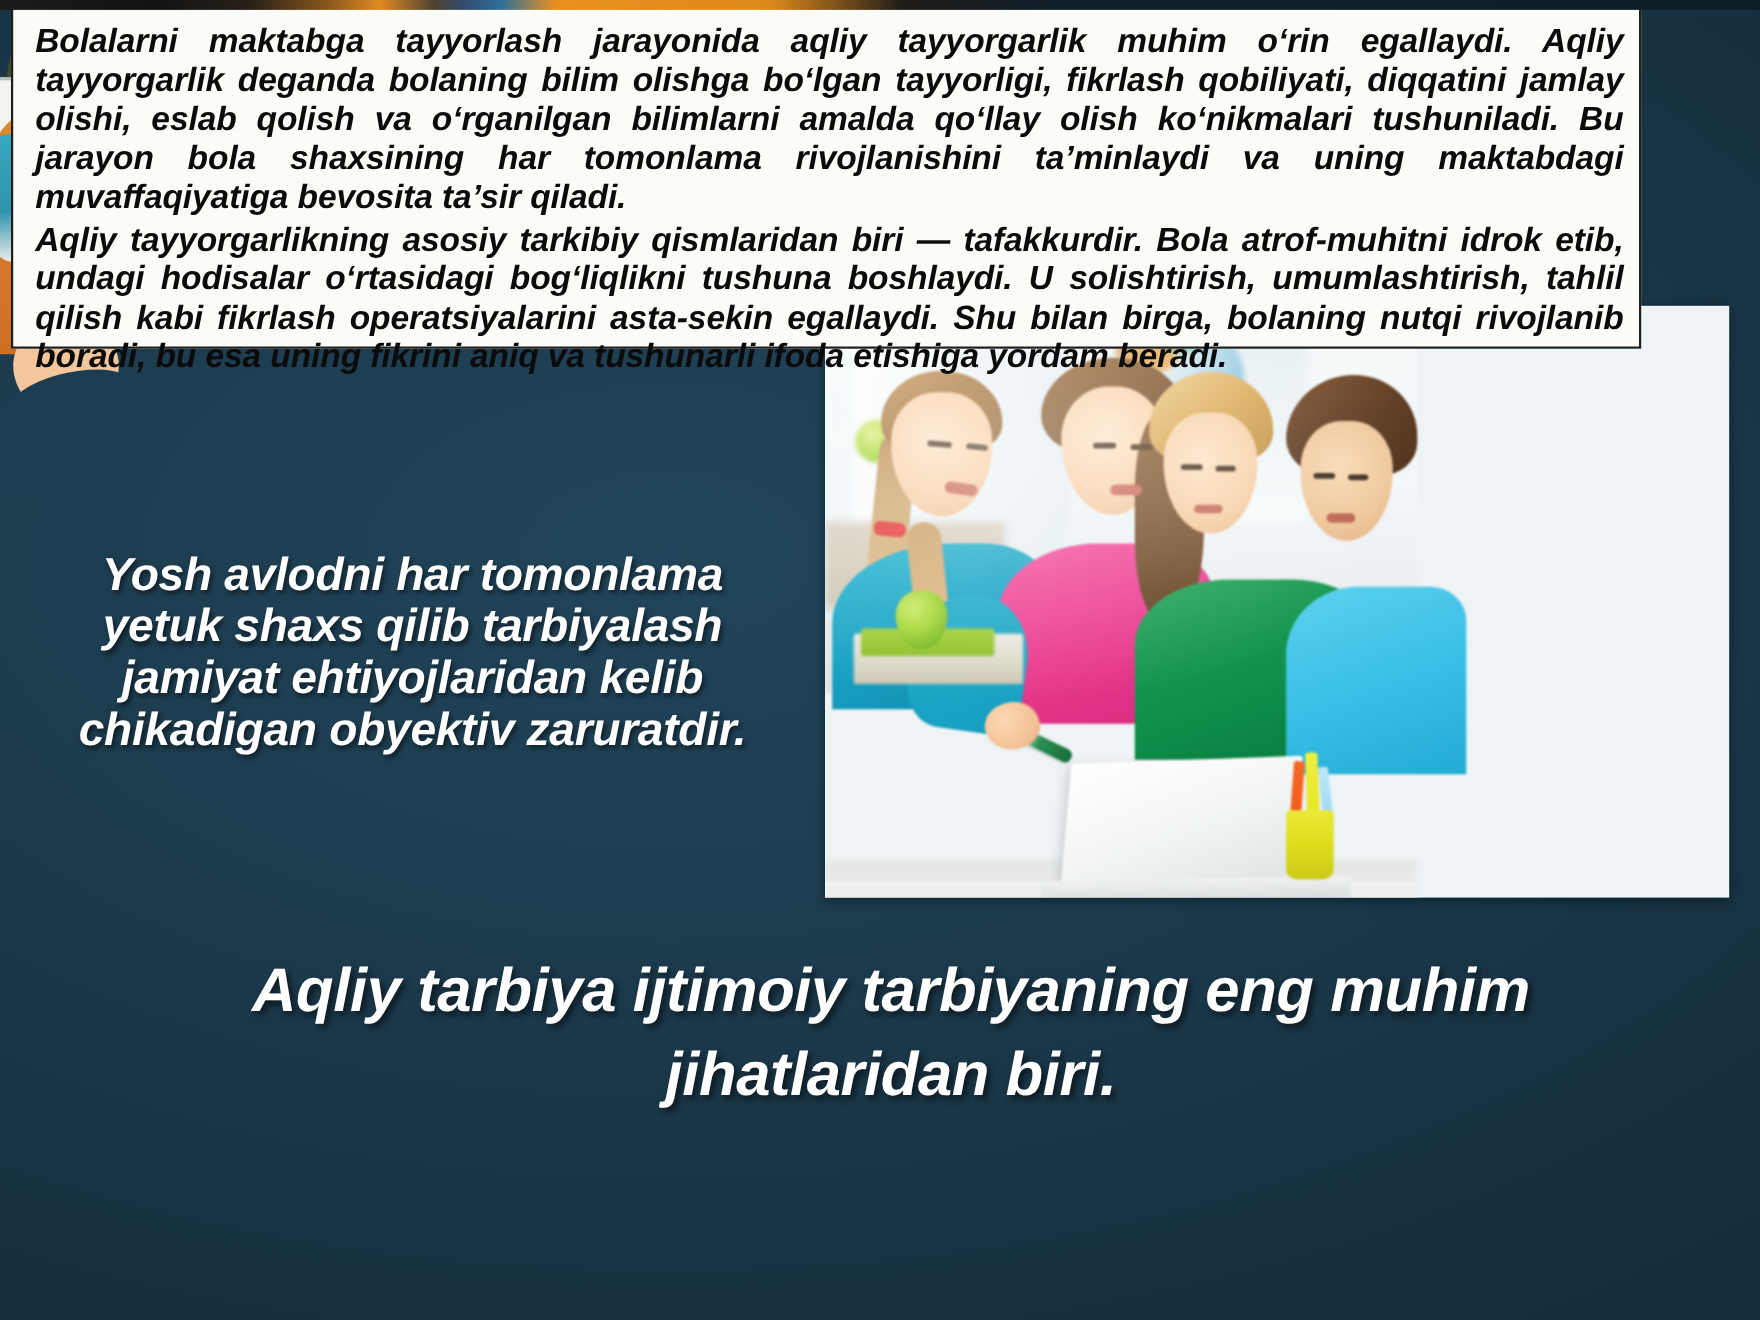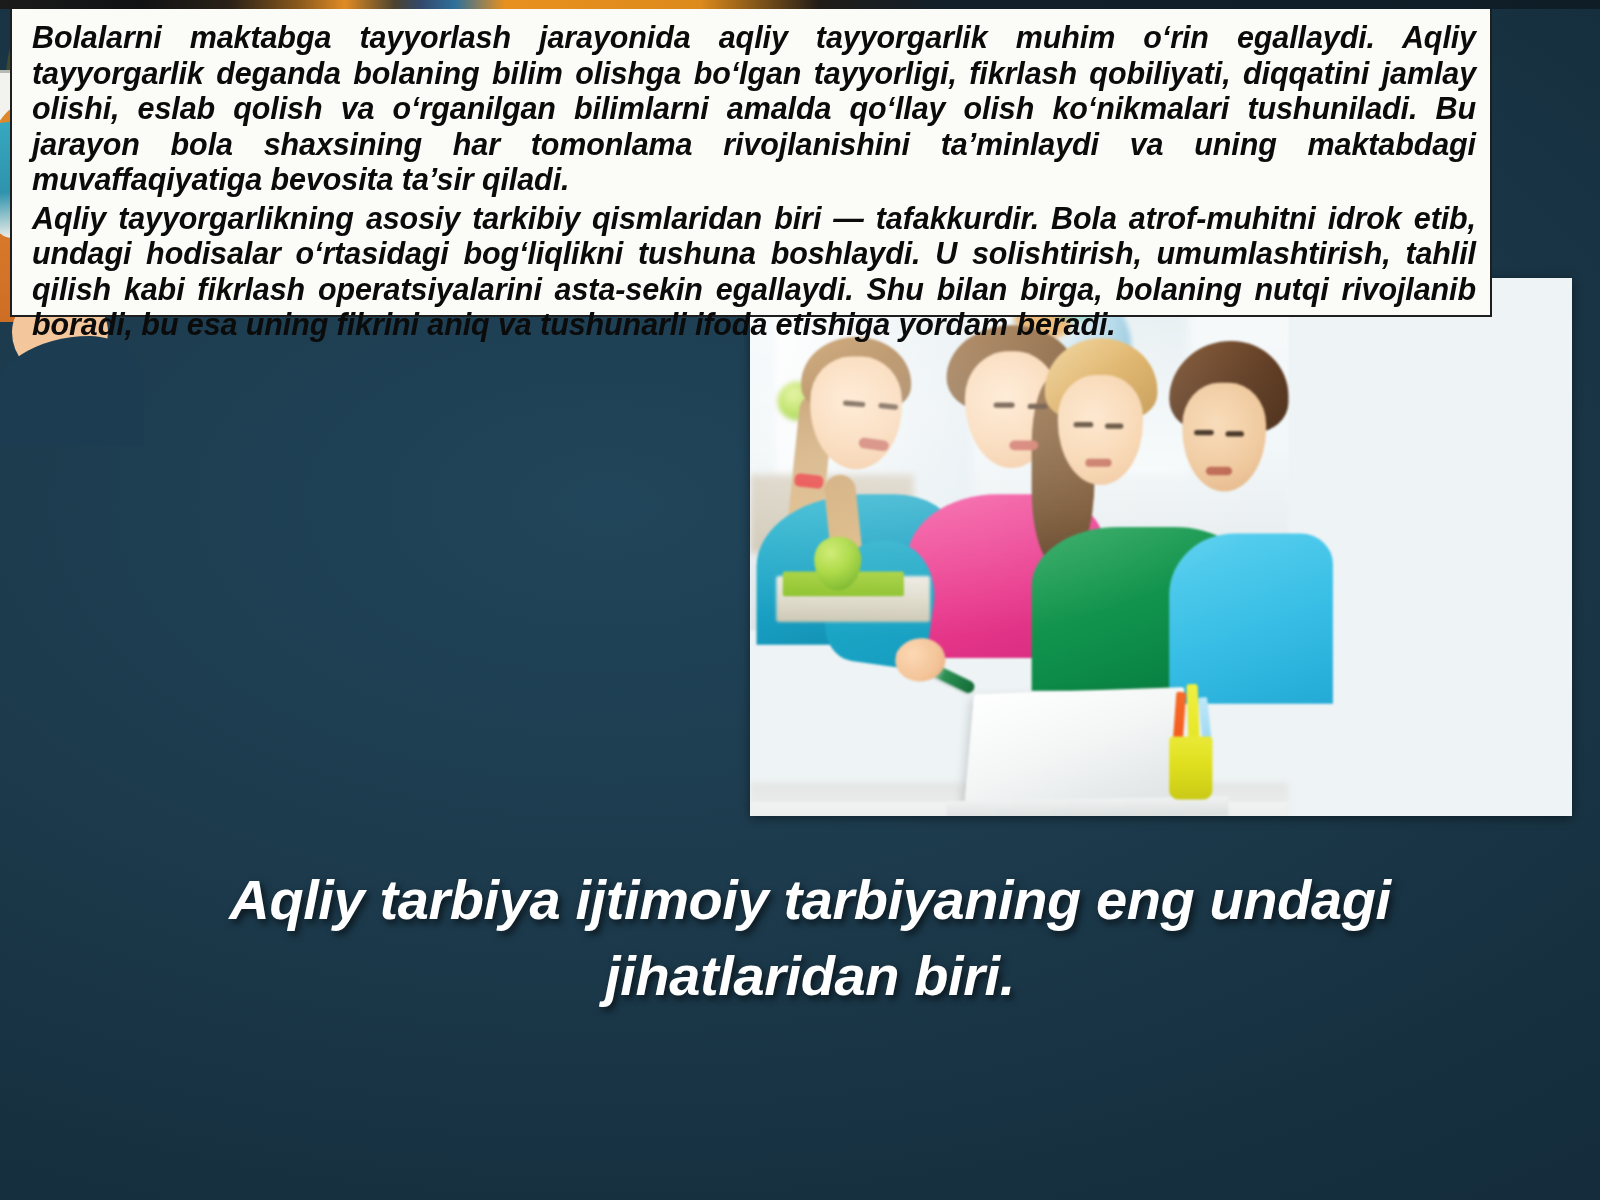--- a/index.html
+++ b/index.html
@@ -509,16 +509,20 @@
       <div class="ph-layer ph-bookband"></div>
       <div class="ph-layer ph-apple"></div>
       <div class="ph-layer ph-pen1"></div>
       <div class="ph-layer ph-pen2"></div>
       <div class="ph-layer ph-pen3"></div>
       <div class="ph-layer ph-cup"></div>
     </div>
     <div id="photo-haze"></div>
   </div>
 
-
-  <div id="headline">Aqliy tarbiya ijtimoiy tarbiyaning eng undagi jihatlaridan biri.</div>
+  <div id="quote">Yosh avlodni har tomonlama
+yetuk shaxs qilib tarbiyalash
+jamiyat ehtiyojlaridan kelib
+chikadigan obyektiv zaruratdir.</div>
+
+  <div id="headline">Aqliy tarbiya ijtimoiy tarbiyaning eng muhim jihatlaridan biri.</div>
 
 </div>
 
 </body></html>

